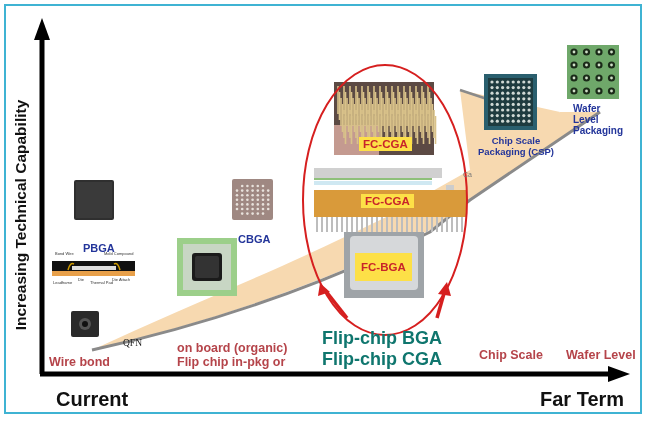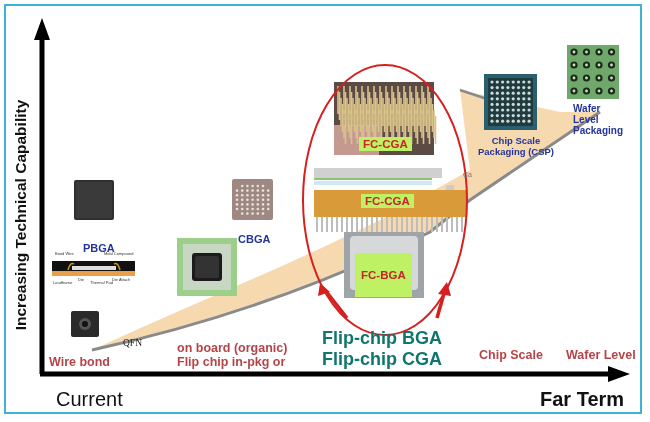--- a/index.html
+++ b/index.html
@@ -1,26 +1,26 @@
 <!DOCTYPE html>
 <html><head>
 <meta charset="utf-8">
 <style>
   html, body { margin:0; padding:0; background:#fff; }
   body { width:650px; height:422px; position:relative; overflow:hidden; font-family:"Liberation Sans", sans-serif; }
   .frame { position:absolute; left:4px; top:4px; width:638px; height:410px; border:2px solid #3fb3d3; box-sizing:border-box; background:#fff; }
   svg.bg { position:absolute; left:0; top:0; width:650px; height:422px; }
   .txt { position:absolute; white-space:nowrap; }
   .ylabel { position:absolute; left:12px; top:215px; transform-origin:0 0; transform:rotate(-90deg) translate(-135px, 0); font-weight:bold; font-size:15.5px; color:#111; width:270px; text-align:center; }
-  .axis-x-left { left:56px; top:388px; font-weight:normal; font-size:20px; color:#111; }
+  .axis-x-left { left:56px; top:388px; font-weight:bold; font-size:20px; color:#111; }
   .axis-x-right { left:540px; top:388px; font-weight:bold; font-size:20px; color:#111; }
   .era { font-weight:bold; font-size:12.5px; color:#b5444a; line-height:14px; }
   .pkgname { font-weight:bold; font-size:11px; color:#23359a; line-height:12px; }
   .big-red { font-weight:bold; font-size:18px; color:#0f766e; line-height:21px; }
-  .tag { position:absolute; background:#bef264; color:#c8242a; font-weight:bold; font-size:11.5px; padding:1px 4px; }
+  .tag { position:absolute; background:#fde047; color:#c8242a; font-weight:bold; font-size:11.5px; padding:1px 4px; }
 </style>
 </head>
 <body>
 
 <div class="frame"></div>
 
 <svg class="bg" viewBox="0 0 650 422">
 
   <g>
     <path d="M92,350 C200,300 280,270 390,215 L470,170 L560,112 L600,112 L470,200 L430,230 C330,280 220,320 92,350 Z" fill="#f7d9b0"></path>
@@ -402,21 +402,21 @@
 
 <div class="txt" style="left:55px; top:251px; font-size:4px; color:#333;">Bond Wire</div>
 <div class="txt" style="left:104px; top:251px; font-size:4px; color:#333;">Mold Compound</div>
 <div class="txt" style="left:53px; top:280px; font-size:4px; color:#333;">Leadframe</div>
 <div class="txt" style="left:78px; top:277px; font-size:4px; color:#333;">Die</div>
 <div class="txt" style="left:90px; top:280px; font-size:4px; color:#333;">Thermal Pad</div>
 <div class="txt" style="left:112px; top:277px; font-size:4px; color:#333;">Die Attach</div>
 
 <div class="tag" style="left:359px; top:137px;">FC-CGA</div>
 <div class="tag" style="left:361px; top:194px;">FC-CGA</div>
-<div class="tag" style="left:355px; top:253px; padding:16px 6px;">FC-BGA</div>
+<div class="tag" style="left:355px; top:253px; padding:8px 6px;">FC-BGA</div>
 <div class="txt" style="left:463px; top:171px; font-size:7px; color:#777;">Ca</div>
 
 <div class="txt pkgname" style="left:478px; top:135px; font-size:9.5px; text-align:center; line-height:11px;">
   <div>Chip Scale</div>
   <div>Packaging (CSP)</div>
 </div>
 <div class="txt pkgname" style="left:573px; top:103px; font-size:10px; line-height:11px;">
   <div>Wafer</div>
   <div>Level</div>
   <div>Packaging</div>

